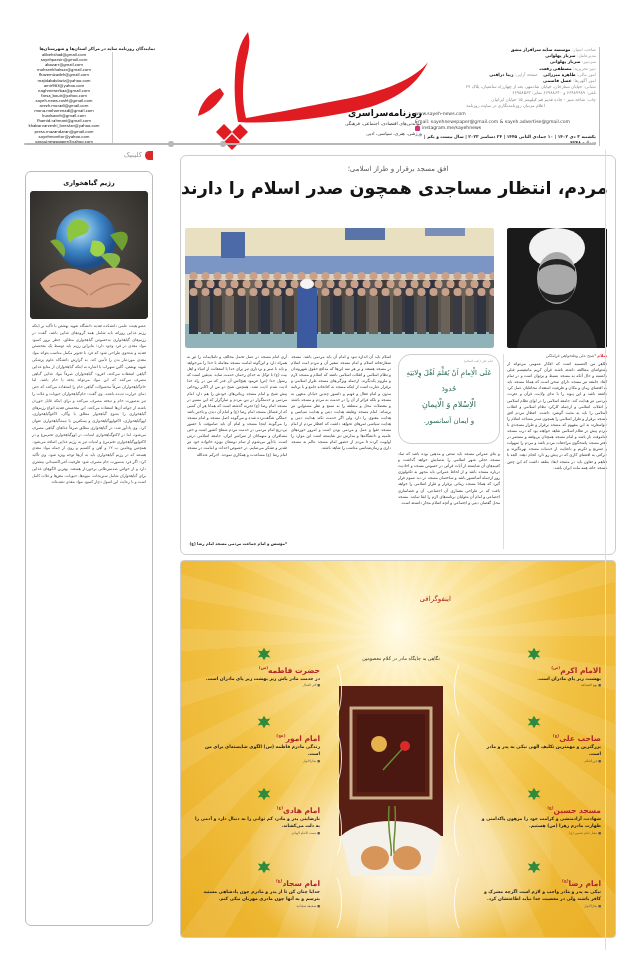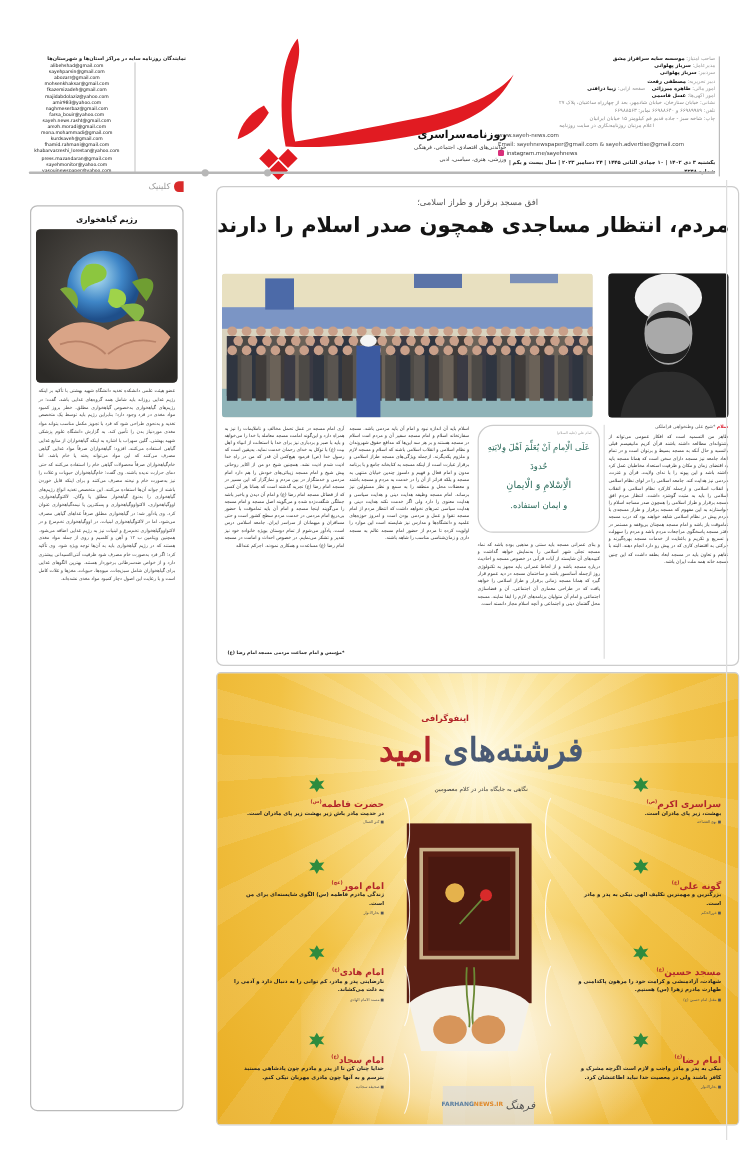--- a/index.html
+++ b/index.html
@@ -64,21 +64,21 @@
   .quote-src { position: absolute; top: 4px; right: 6px; font-size: 3px; color: #999; }
   .quote-text { position: absolute; top: 10px; left: 4px; right: 4px; font-family: "DejaVu Serif", serif; color: #2a6a5a; text-align: center; line-height: 16px; font-size: 9.5px; }
 
   .vdiv { position: absolute; width: 1px; background: #ddd; }
 
   
   .info { position: absolute; top: 405px; left: 0; width: 436px; height: 378px; border: 1px solid #ccc; border-radius: 4px; overflow: hidden;
     background: radial-gradient(ellipse at 50% 18%, #fffbe6 0%, #fbe49a 22%, #f2c244 55%, #e9ad22 100%); }
   .rays { position: absolute; inset: 0; background: repeating-conic-gradient(from 0deg at 50% 20%, rgba(255,255,255,0.10) 0deg 6deg, rgba(255,255,255,0) 6deg 14deg); }
   .glow { position: absolute; left: 70px; top: 200px; width: 300px; height: 200px; background: radial-gradient(ellipse at center, rgba(255,255,255,0.95) 0%, rgba(255,255,255,0.5) 45%, rgba(255,255,255,0) 75%); }
-  .info-sup { position: absolute; top: 34px; left: 170px; width: 100px; text-align: left; font-size: 7px; color: #b2262a; font-weight: bold; letter-spacing: 1px; }
+  .info-sup { position: absolute; top: 34px; left: 170px; width: 100px; text-align: right; font-size: 7px; color: #b2262a; font-weight: normal; letter-spacing: 1px; }
   .info-title { position: absolute; top: 48px; left: 110px; width: 220px; text-align: center; font-size: 27px; font-weight: bold; font-family: "DejaVu Serif", serif; }
   .info-title .a { color: #4a5a74; } .info-title .b { color: #b2262a; }
   .info-sub { position: absolute; top: 95px; left: 150px; width: 140px; text-align: center; font-size: 4.8px; color: #3a3a3a; }
 
   .item { position: absolute; width: 125px; text-align: right; }
   .item .leaf { position: absolute; width: 14px; height: 14px; }
   .item .name { font-size: 7.5px; font-weight: bold; color: #b2262a; }
   .item .name sup { font-size: 4px; }
   .item .text { font-size: 4.5px; color: #222; line-height: 7.5px; font-weight: bold; }
   .item .src { font-size: 3.2px; color: #555; margin-top: 1px; }
@@ -386,36 +386,35 @@
 
     <div class="caption"><span class="red">سلام</span> <span>*شیخ علی وطنخواهی قراملکی</span></div>
 
     <div class="col c1">ظاهر من التسمیه است که افکار عمومی می‌تواند از پشتوانه‌ای مطالعه داشته باشند قرآن کریم مانیفیسم قبلی بالنسبه و حال آنکه به مسجد بسیط و برتوان است و در تمام ابعاد جامعه نیز مسجد دارای سخن است که همانا مسجد باید به اقتضای زمان و مکان و ظرفیت استعداد مخاطبان عمل کرد داشته باشد و این پیوند را با ندای ولایت، قرآن و عترت، مردمی نیز هدایت کند. جامعه اسلامی را در لوای نظام اسلامی و انقلاب اسلامی و ارجمله کارکرد نظام اسلامی و انقلاب اسلامی را باید به مثبت گوشزد داشت. انتظار مردم افق مسجد برقرار و طراز اسلامی را همچون صدر مساجد اسلام را خواستارند به این مفهوم که مسجد برقرار و طراز مسجدی با مردم پیش در نظام اسلامی شاهد خواهند بود که درب مسجد تماموقت باز باشد و امام مسجد همچنان بی‌وقفه و مستمر در دفتر مسجد پاسخگوی مراجعات مردم باشد و مردم را سهولت و تسریع و تکریم و باعنایت از خدمات مسجد بهره‌گیرند و حرکتی به اقتضای کاری که در پیش رو دارد انجام دهند. البته با تفاهم و تعاون باید در مسجد ابعاد بطفه داشت که این چنین مسجد خانه همه ملت ایران باشد.</div>
 
     <div class="quote-box">
       <div class="quote-src">امام علی (علیه السلام)</div>
       <div class="quote-text">
         <div style="font-size:7px">عَلَی الْاِمامِ اَنْ یُعَلِّمَ اَهْلَ وِلایَتِهِ حُدودَ</div>
         <div style="font-size:8px">الْاِسْلامِ وَ الْایمانِ</div>
-        <div style="font-size:7px">و ایمان استفاده.</div>
+        <div style="font-size:7px">و ایمان آسانسور.</div>
       </div>
     </div>
     <div class="col c2">و بنای عمرانی مسجد باید سنتی و مذهبی بوده باشد که نماد مسجد تجلی شهر اسلامی را به‌نمایش خواهد گذاشت و کتیبه‌های آن شایسته از آیات قرآنی در خصوص مسجد و احادیث درباره مسجد باشد و از لحاظ عمرانی باید مجهز به تکنولوژی روز ازجمله آسانسور باشد و ساختمان مسجد در دید عموم قرار گیرد که همانا مسجد زمانی برقرار و طراز اسلامی را خواهد یافت که در طراحی معماری آن اجتماعی، آن و فضاسازی اجتماعی و امام آن متولیان برنامه‌های لازم را ابقا نمایند. مسجد محل گفتمان دینی و اجتماعی و آنچه اسلام مجاز دانسته است.</div>
     <div class="col c3">اسلام باید آن اندازه نبود و امام آن باید مردمی باشد. مسجد سفارتخانه اسلام و امام مسجد سفیر آن و مردم امت اسلام در مسجد هستند و بر هر سه این‌ها که مدافع حقوق شهروندان و نظام اسلامی و انقلاب اسلامی باشند که اسلام و مسجد لازم و ملزوم یکدیگرند. ازجمله ویژگی‌های مسجد طراز اسلامی و برقرار عبارت است از اینکه مسجد به کتابخانه جامع و با برنامه مدون و امام فعال و فهیم و دلسوز چندین خیابان منتهی به مسجد و بلکه فراتر از آن را در خدمت به مردم و مسجد باشند و معضلات محل و منطقه را به سمع و نظر مسئولین نیز برساند. امام مسجد وظیفه هدایت دینی و هدایت سیاسی و هدایت معنوی را دارد ولی اگر خدمت نکند هدایت دینی و هدایت سیاسی ثمرهای نخواهد داشت که انتظار مردم از امام مسجد تقوا و عمل و مردمی بودن است و امروز حوزه‌های علمیه و دانشگاه‌ها و مدارس نیز شایسته است این موارد را اولویت کرده تا مردم از حضور امام مسجد عالم به مسجد داری و زمان‌شناسی مناسب را شاهد باشند.</div>
     <div class="col c4">آری امام مسجد در عمل تحمل مخالف و ناملایمات را نیز به همراه دارد و این‌گونه امامت مسجد معامله با خدا را می‌خواهد و باید با صبر و بردباری نیز برای خدا با استعانت از انبیاء و اهل بیت (ع) با توکل به خدای رحمان خدمت نماید. به‌یقین است که رسول خدا (ص) فرمود هیچ‌کس آن قدر که من در راه خدا اذیت شدم اذیت نشد. همچنین شیخ دو من از اکابر روحانی پیش شیخ و امام مسجد زیبائی‌های خودش را هم دارد امام مردمی و خدمتگزار در بین مردم و نمازگزار که این مسیر در مسجد امام رضا (ع) تجربه گذشته است که همانا هر آن کسی که از فضائل مسجد امام رضا (ع) و امام آن دیدن و باخبر باشد جملگی شگفت‌زده شده و می‌گویند اصل مسجد و امام مسجد را می‌گویند اینجا مسجد و امام آن باید تماموقت با حضور بی‌دریغ امام مردمی در خدمت مردم سطح کشور است و حتی مسافران و میهمانان از سراسر ایران. جامعه اسلامی درس است. یادآور می‌شوم از تمام دوستان بویژه خانواده خود نیز تقدیر و تشکر می‌نمایم. در خصوص احداث و امامت در مسجد امام رضا (ع) مساعدت و همکاری نمودند. اجرکم عندالله</div>
     <div class="sign">*مؤسس و امام جماعت مردمی مسجد امام رضا (ع)</div>
 
     <div class="vdiv" style="left:322px; top:198px; height:195px;"></div>
   </section>
 
   <section class="info">
     <div class="rays"></div>
     <div class="glow"></div>
     <div class="info-sup">اینفوگرافی</div>
-    <div class="info-title"><span class="a">فرشته‌های</span> <span class="b">امید</span></div>
     <div class="info-sub">نگاهی به جایگاه مادر در کلام معصومین</div>
 
     <div class="prayer-rug">
       <svg viewBox="0 0 120 190" width="120" height="190">
         <rect x="8" y="0" width="104" height="150" fill="#5a1f14"></rect>
         <rect x="20" y="22" width="80" height="90" fill="none" stroke="#c9b08a" stroke-width="3"></rect>
         <rect x="26" y="28" width="68" height="78" fill="#4a1810"></rect>
         <circle cx="48" cy="58" r="8" fill="#e5b24c"></circle>
         <path d="M52 84 L 72 62" stroke="#6a8a3a" stroke-width="1.5"></path>
         <circle cx="74" cy="60" r="5" fill="#d82a2a"></circle>
@@ -426,39 +425,39 @@
         <ellipse cx="76" cy="172" rx="14" ry="12" fill="#d7955a"></ellipse>
       </svg>
     </div>
 
     <div id="info-items">
         <div class="item right" style="top: 104px;">
           <div class="arc"></div>
           <svg class="leaf" viewBox="0 0 20 20">
             <path d="M10 1 L13 6 L19 5 L15 10 L19 15 L13 14 L10 19 L7 14 L1 15 L5 10 L1 5 L7 6 Z" fill="#2e8b3e"></path>
           </svg>
-          <div class="name"><span>سراسری اکرم</span><sup>(ص)</sup></div>
+          <div class="name"><span>الامام اکرم</span><sup>(ص)</sup></div>
           <div class="text">بهشت، زیر پای مادران است.</div>
           <div class="src">نهج الفصاحه</div>
         </div>
         <div class="item left" style="top: 104px;">
           <div class="arc"></div>
           <svg class="leaf" viewBox="0 0 20 20">
             <path d="M10 1 L13 6 L19 5 L15 10 L19 15 L13 14 L10 19 L7 14 L1 15 L5 10 L1 5 L7 6 Z" fill="#2e8b3e"></path>
           </svg>
           <div class="name"><span>حضرت فاطمه</span><sup>(س)</sup></div>
           <div class="text">در خدمت مادر باش زیر بهشت زیر پای مادران است.</div>
           <div class="src">کنز العمال</div>
         </div>
         <div class="item right" style="top: 172px;">
           <div class="arc"></div>
           <svg class="leaf" viewBox="0 0 20 20">
             <path d="M10 1 L13 6 L19 5 L15 10 L19 15 L13 14 L10 19 L7 14 L1 15 L5 10 L1 5 L7 6 Z" fill="#2e8b3e"></path>
           </svg>
-          <div class="name"><span>گونه علی</span><sup>(ع)</sup></div>
+          <div class="name"><span>صاحب علی</span><sup>(ع)</sup></div>
           <div class="text">بزرگترین و مهمترین تکلیف الهی نیکی به پدر و مادر است.</div>
           <div class="src">غررالحکم</div>
         </div>
         <div class="item left" style="top: 172px;">
           <div class="arc"></div>
           <svg class="leaf" viewBox="0 0 20 20">
             <path d="M10 1 L13 6 L19 5 L15 10 L19 15 L13 14 L10 19 L7 14 L1 15 L5 10 L1 5 L7 6 Z" fill="#2e8b3e"></path>
           </svg>
           <div class="name"><span>امام امور</span><sup>(عج)</sup></div>
           <div class="text">زندگی مادرم فاطمه (س) الگوی شایسته‌ای برای من است.</div>
@@ -495,20 +494,16 @@
           <div class="arc"></div>
           <svg class="leaf" viewBox="0 0 20 20">
             <path d="M10 1 L13 6 L19 5 L15 10 L19 15 L13 14 L10 19 L7 14 L1 15 L5 10 L1 5 L7 6 Z" fill="#2e8b3e"></path>
           </svg>
           <div class="name"><span>امام سجاد</span><sup>(ع)</sup></div>
           <div class="text">خدایا چنان کن تا از پدر و مادرم چون پادشاهی مستبد بترسم و به آنها چون مادری مهربان نیکی کنم.</div>
           <div class="src">صحیفه سجادیه</div>
         </div>
       </div>
 
-    <div class="logo-strip">
-      <span class="sig">فرهنگ</span>
-      <span class="brand"><span style="color:#5b7fa0">FARHANG</span><span>NEWS.IR</span></span>
-    </div>
   </section>
 </main>
 
 <div class="right-rule"></div>
 
 </body></html>

